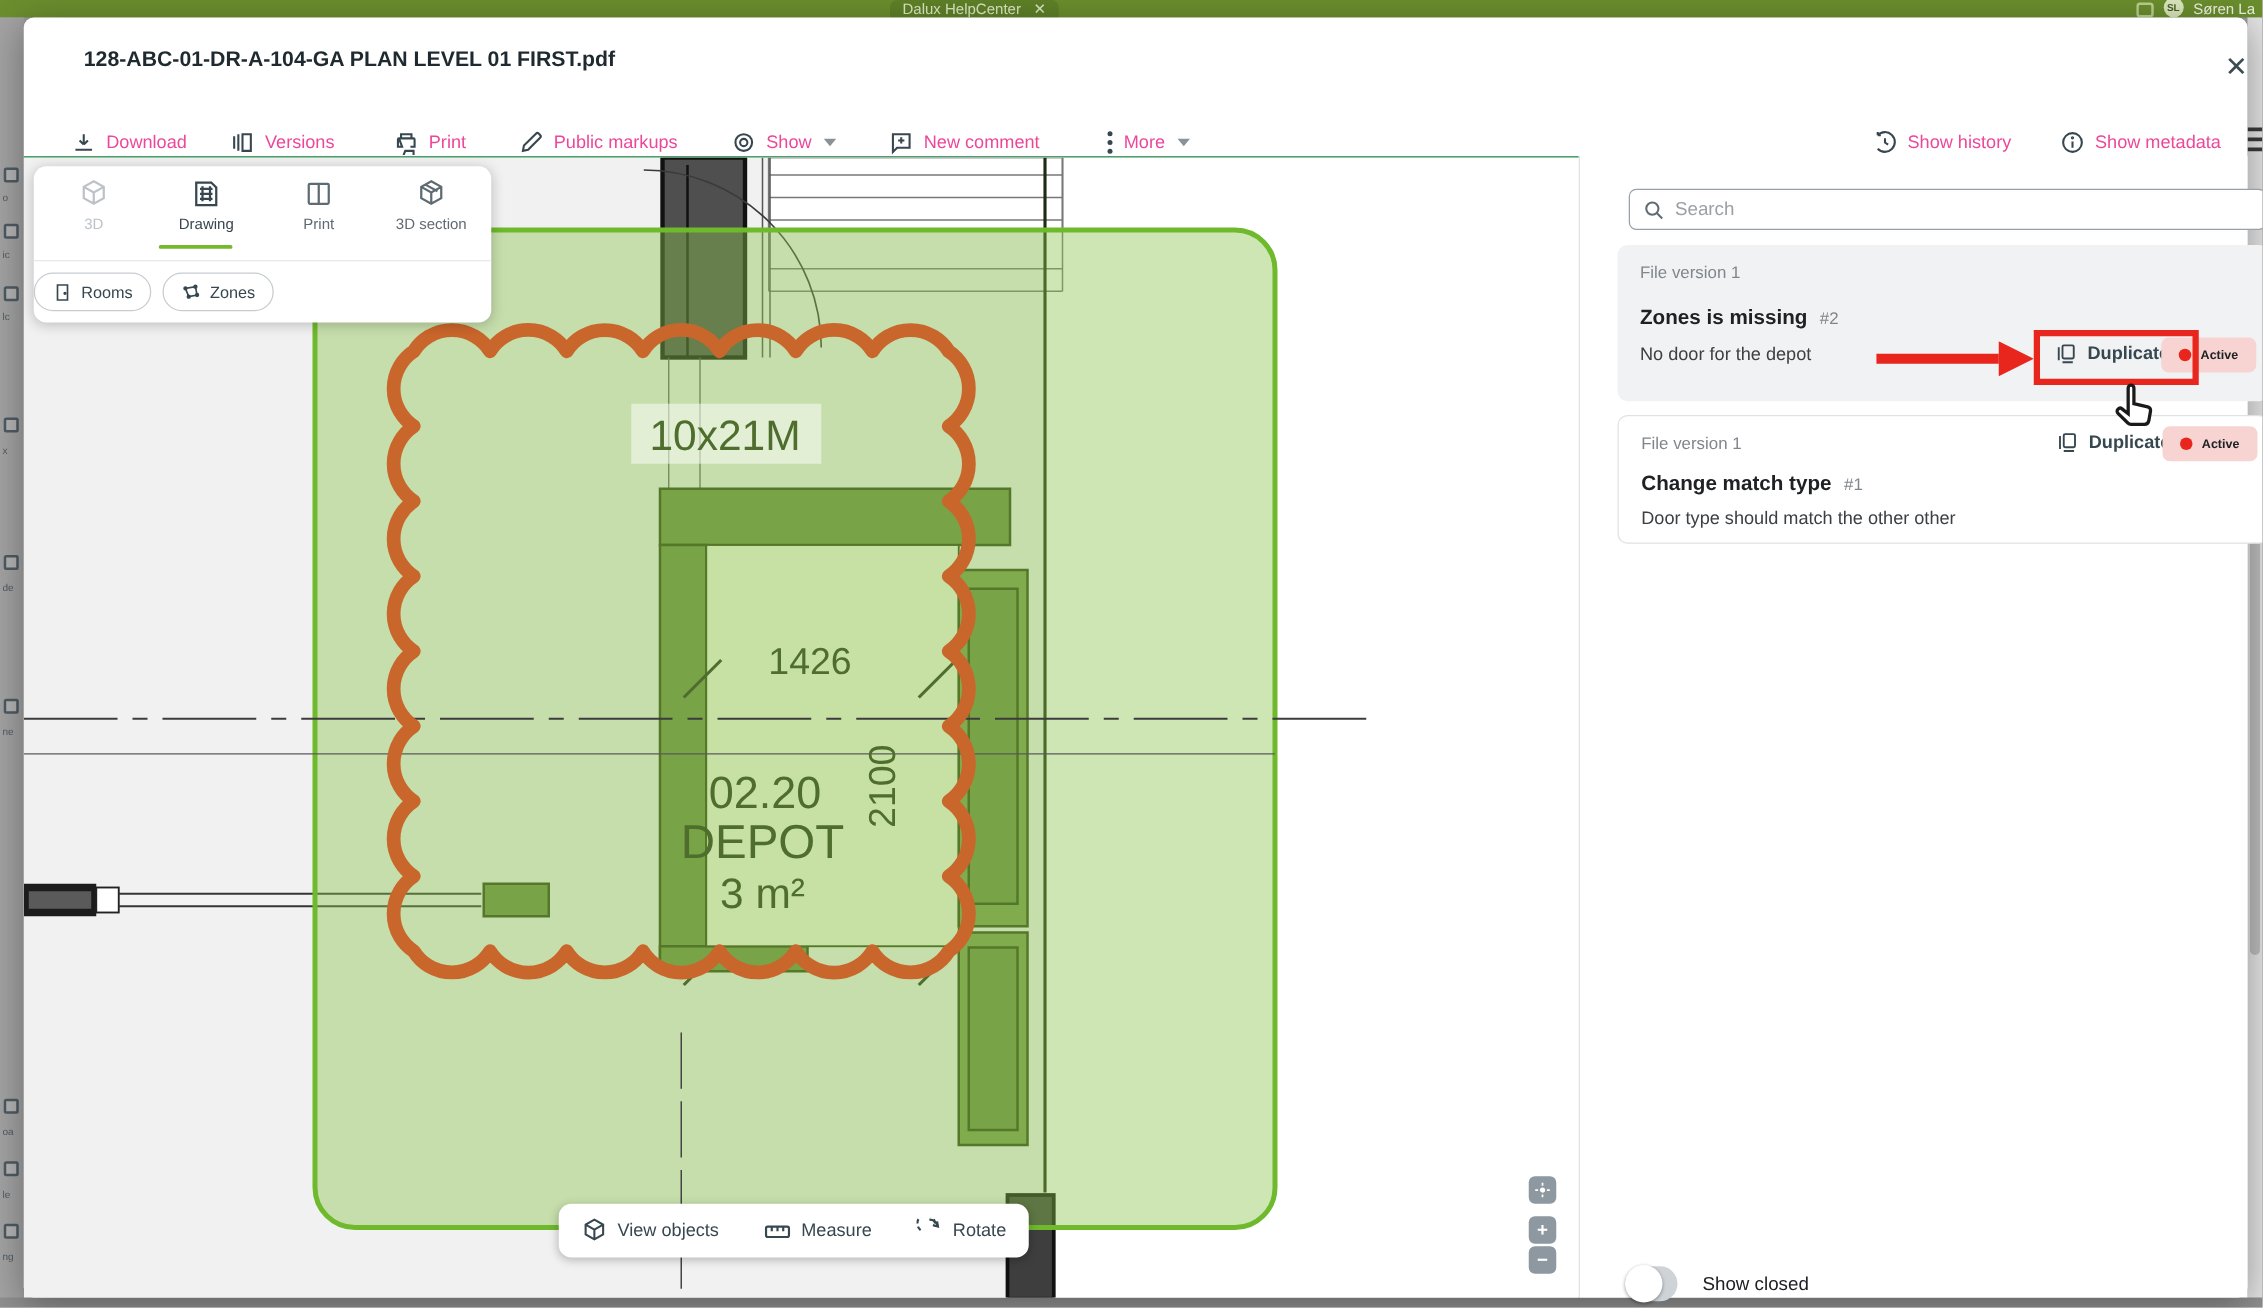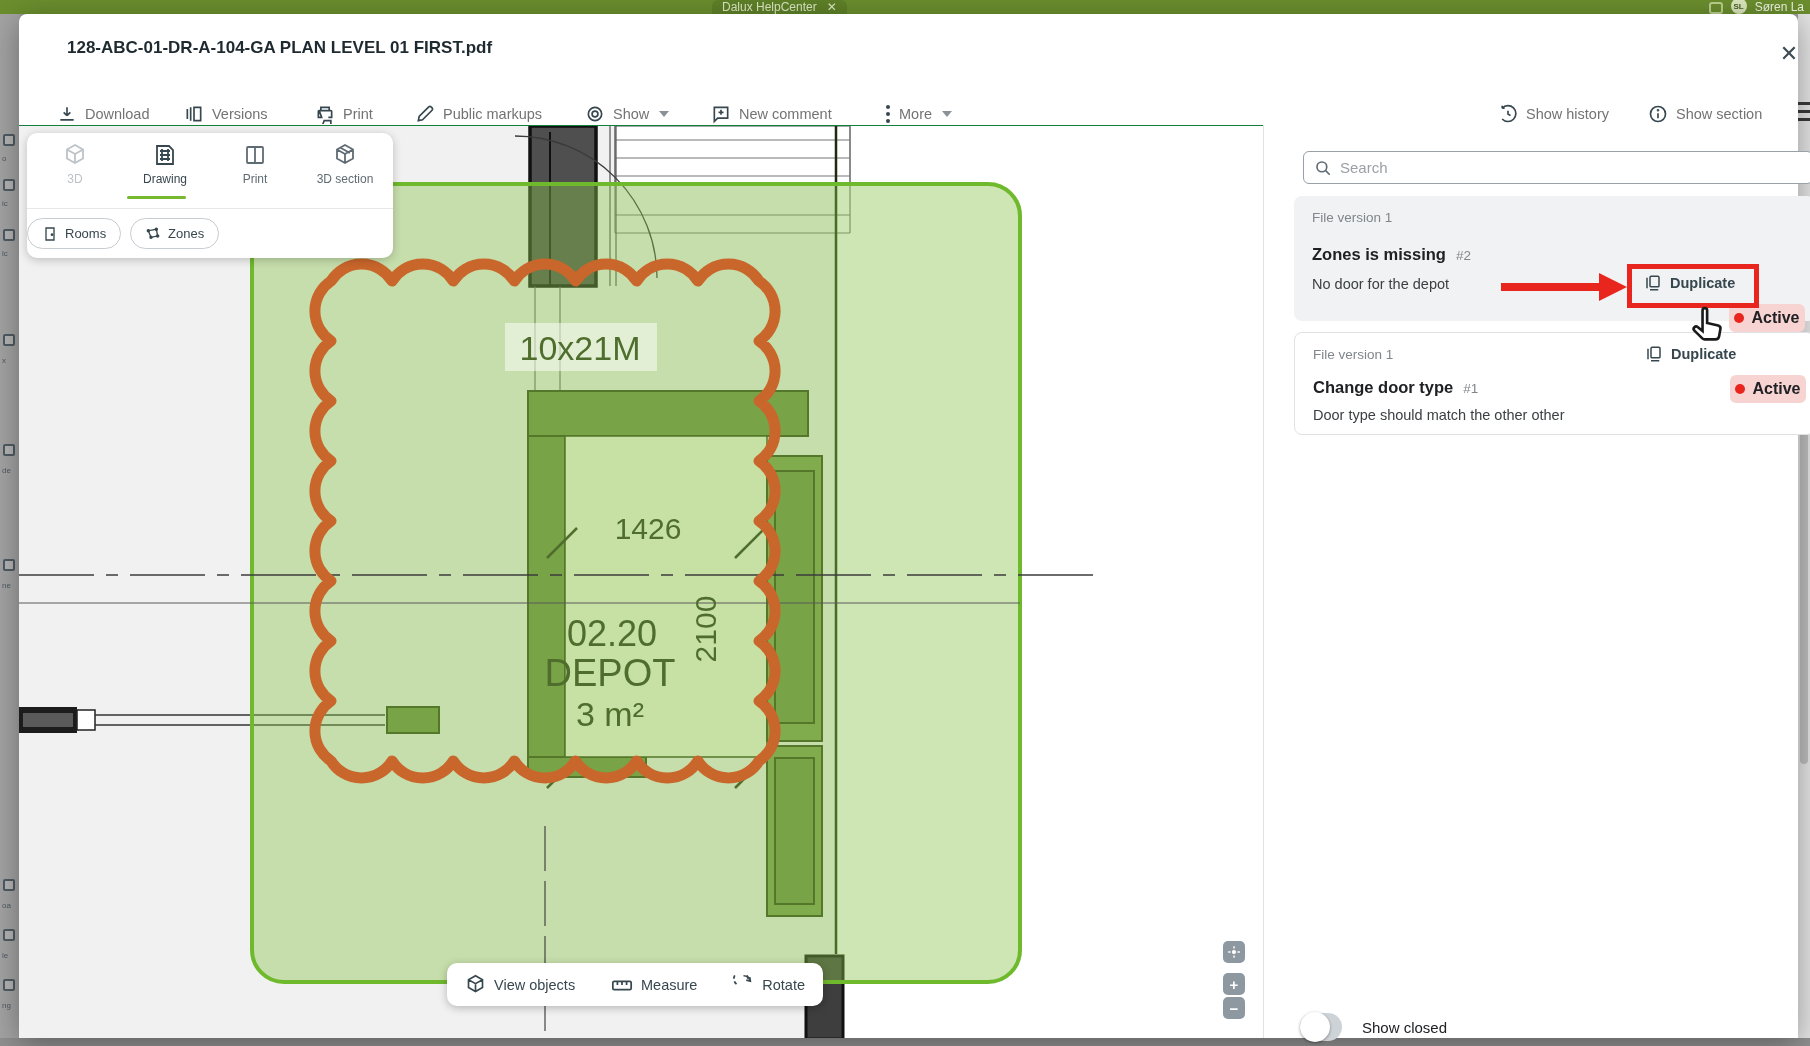--- a/index.html
+++ b/index.html
@@ -22,21 +22,21 @@
   .bottomstrip { position:absolute; left:0; top:1038px; width:1810px; height:8px; background:#8f8f8f; }
 
   
   .modal { position:absolute; left:19px; top:14px; width:1779px; height:1024px; background:#ffffff; border-radius:8px;
            box-shadow:0 6px 30px rgba(0,0,0,.35); }
   .doc-title { position:absolute; left:48px; top:24px; font-size:17px; font-weight:bold; color:#1f2a30; }
   .close-x { position:absolute; left:1752px; top:22px; width:36px; height:36px; color:#3c4a52; font-size:22px;
              display:flex; align-items:center; justify-content:center; cursor:pointer; }
 
   .tb-item { position:absolute; top:86px; height:28px; display:flex; align-items:center; gap:8px;
-             font-size:14.5px; color:#737373; cursor:pointer; white-space:nowrap; }
+             font-size:14.5px; color:#ec4899; cursor:pointer; white-space:nowrap; }
   .tb-item svg { display:block; }
   .caret { width:0; height:0; border-left:5px solid transparent; border-right:5px solid transparent; border-top:6px solid #8a9298; margin-left:2px; }
 
   
   .canvas { position:absolute; left:0px; top:111px; width:1244px; height:913px; border-top:1px solid #15803d; overflow:hidden; }
   .vdivider { position:absolute; left:1244px; top:111px; width:1px; height:913px; background:#e2e2e2; }
 
   
   .viewpanel { position:absolute; left:8px; top:119px; width:366px; height:125px; background:#fff; border-radius:10px;
                box-shadow:0 2px 10px rgba(0,0,0,.22); }
@@ -69,21 +69,21 @@
   .card { position:absolute; left:30px; width:521px; border-radius:8px; padding:14px 18px; }
   .card.gray { background:#f0f2f3; }
   .card.white { background:#fff; border:1px solid #dfe1e4; }
   .filever { font-size:13.5px; color:#80868b; }
   .card-title-row { margin-top:20px; display:flex; align-items:baseline; gap:10px; }
   .card-title { font-size:16.5px; font-weight:bold; color:#202124; }
   .card-num { font-size:13.5px; color:#80868b; }
   .card-desc { margin-top:12px; font-size:14.5px; color:#3c4043; }
   .dup-btn { position:absolute; display:flex; align-items:center; gap:8px; font-size:14.5px; font-weight:bold; color:#37474f; cursor:pointer; }
   .badge { position:absolute; width:76px; height:28px; border-radius:6px; background:#f7d4d2; display:flex; align-items:center;
-           justify-content:center; gap:7px; font-size:16px; font-weight:bold; color:#202124;margin-top:34px; }
+           justify-content:center; gap:7px; font-size:10px; font-weight:bold; color:#202124; }
   .badge .dot { width:10px; height:10px; border-radius:50%; }
 
   .redbox { position:absolute; left:333px; top:68px; width:132px; height:44px; border:5px solid #e8261d; z-index:5; }
   .redarrow { position:absolute; left:207px; top:77px; width:126px; height:28px; z-index:5; }
   .cursor-hand { position:absolute; left:393px; top:108px; width:42px; height:46px; z-index:6; }
 
   .toggle-row { position:absolute; left:36px; top:888px; display:flex; align-items:center; gap:20px; }
   .toggle-track { width:42px; height:28px; border-radius:14px; background:#ced3d8; position:relative; cursor:pointer; }
   .toggle-knob { position:absolute; left:0px; top:-1px; width:30px; height:30px; border-radius:50%; background:#fff;
                  box-shadow:0 1px 3px rgba(0,0,0,.4); }
@@ -196,21 +196,21 @@
           <path d="M12 8v4l3 2"></path>
         </svg>
       <span>Show history</span>
     </div>
     <div class="tb-item" style="left:1629px">
       <svg width="20" height="20" viewBox="0 0 24 24" fill="none" stroke="#37474f" stroke-width="2">
           <circle cx="12" cy="12" r="9"></circle>
           <path d="M12 11v6"></path>
           <circle cx="12" cy="7.5" r="0.6" fill="#37474f"></circle>
         </svg>
-      <span>Show section</span>
+      <span>Show metadata</span>
     </div>
 
     <div class="canvas">
       <svg id="plansvg" width="1244" height="913" viewBox="0 0 1244 913">
 
         <rect x="0" y="0" width="817" height="913" fill="#f1f1f1"></rect>
         <rect x="817" y="0" width="427" height="913" fill="#ffffff"></rect>
 
         <rect x="596" y="0" width="235" height="58" fill="#ffffff" stroke="#8a8a8a" stroke-width="1.5"></rect>
         <g stroke="#777" stroke-width="1.2">
@@ -397,21 +397,21 @@
         </svg>
         <div class="badge" style="left:435px; top:74px">
           <span class="dot" style="background:#e8261d"></span>
           <span>Active</span>
         </div>
       </div>
 
       <div class="card white" style="top:207px; height:103px">
         <div class="filever">File version 1</div>
         <div class="card-title-row" style="margin-top:16px">
-          <span class="card-title">Change door type</span>
+          <span class="card-title">Change match type</span>
           <span class="card-num">#1</span>
         </div>
         <div class="card-desc" style="margin-top:10px">Door type should match the other other</div>
 
         <div class="dup-btn" style="left:350px; top:12px">
           <svg width="18" height="18" viewBox="0 0 24 24" fill="none" stroke="#37474f" stroke-width="2">
               <path d="M4 5v14"></path>
               <rect x="8" y="3" width="12" height="14" rx="1.5"></rect>
               <path d="M8 21h11"></path>
             </svg>

